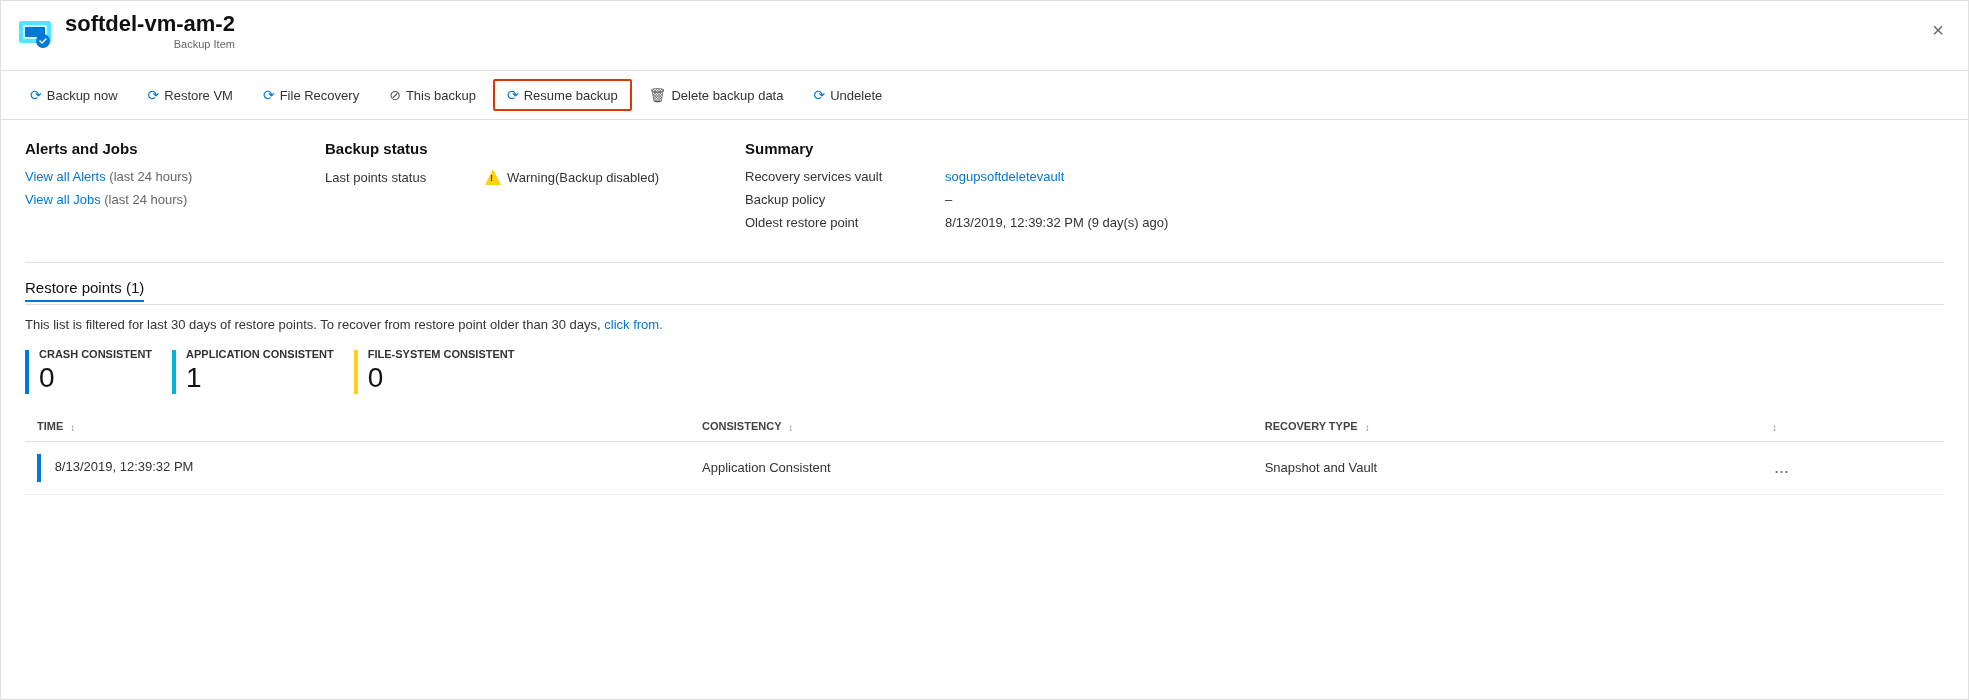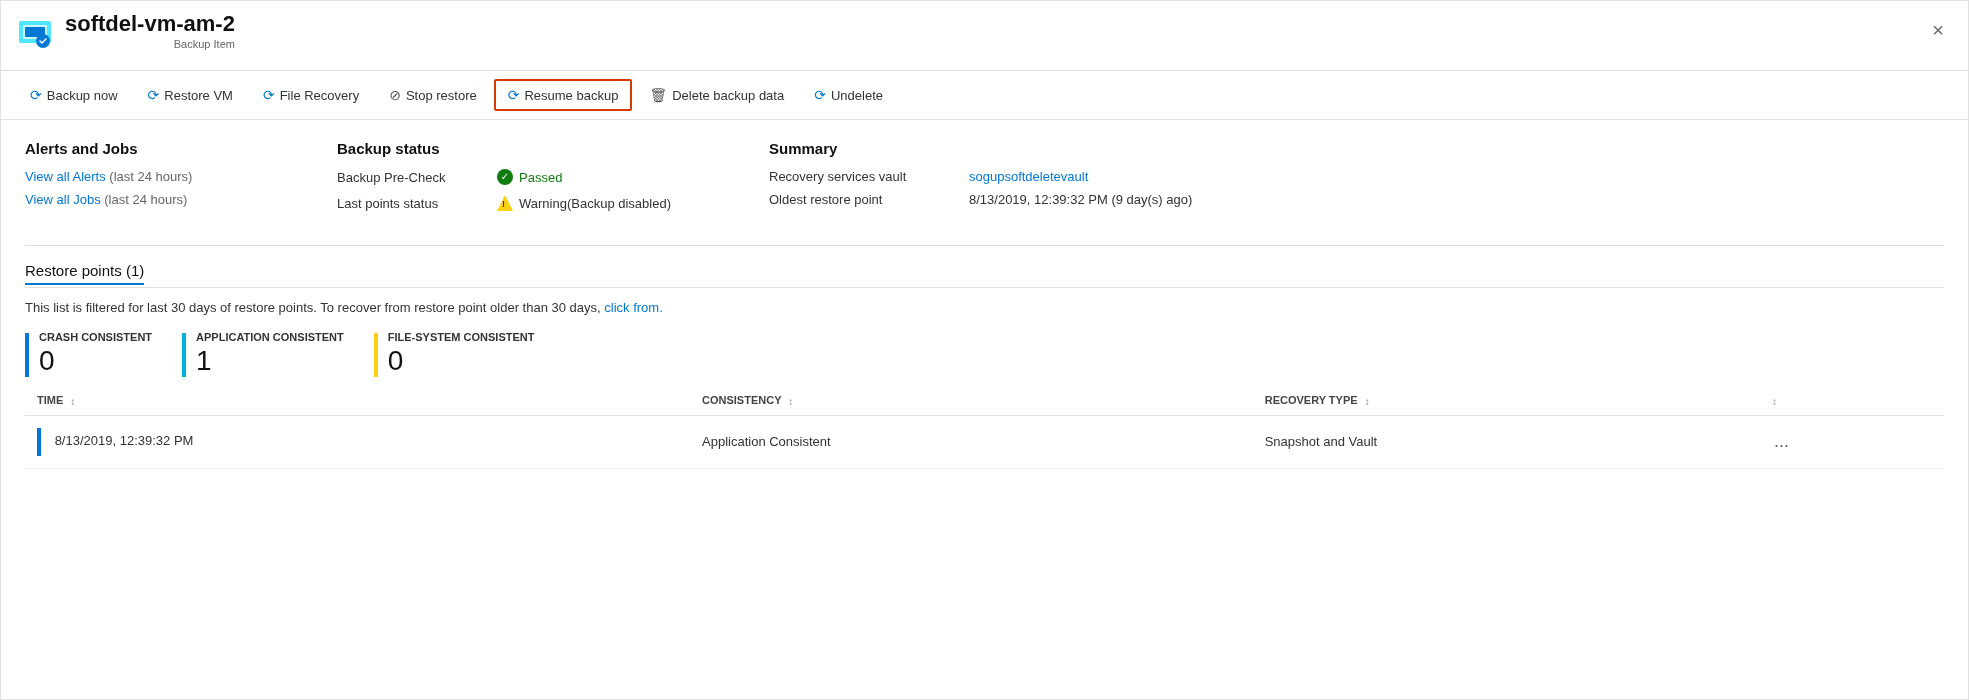--- a/index.html
+++ b/index.html
@@ -19,21 +19,21 @@
     
     .toolbar { display: flex; align-items: center; padding: 8px 16px; border-bottom: 1px solid #e0e0e0; gap: 4px; }
     .toolbar-btn { display: flex; align-items: center; gap: 5px; padding: 6px 12px; font-size: 13px; color: #333; background: transparent; border: 1px solid transparent; cursor: pointer; white-space: nowrap; }
     .toolbar-btn.highlighted { border: 2px solid #d83b01; border-radius: 2px; }
     .toolbar-btn .btn-icon { font-size: 14px; color: #555; }
 
     
     .main-content { padding: 20px 24px; }
 
     
-    .top-section { display: flex; gap: 12px; margin-bottom: 24px; }
+    .top-section { display: flex; gap: 0; margin-bottom: 24px; }
     .col-alerts { flex: 0 0 300px; }
     .col-backup-status { flex: 0 0 420px; }
     .col-summary { flex: 1; }
 
     .section-title { font-size: 15px; font-weight: 600; color: #111; margin-bottom: 12px; }
 
     .link-blue { color: #0078d4; text-decoration: none; cursor: pointer; }
 
     .alerts-item { margin-bottom: 8px; font-size: 13px; }
     .muted { color: #666; }
@@ -49,21 +49,21 @@
     .summary-label { width: 200px; color: #333; }
     .summary-value { color: #333; }
 
     .divider { height: 1px; background: #e0e0e0; margin: 8px 0 16px 0; }
 
     
     .restore-header { font-size: 15px; font-weight: 400; color: #111; margin-bottom: 2px; }
     .restore-subtext { font-size: 13px; color: #333; margin-bottom: 16px; }
 
     
-    .consistency-counters { display: flex; gap: 30px; margin-bottom: 9px; }
+    .consistency-counters { display: flex; gap: 20px; margin-bottom: 18px; }
     .counter-item { display: flex; align-items: flex-start; gap: 0; }
     .counter-bar { width: 4px; height: 44px; margin-right: 10px; margin-top: 2px; }
     .counter-bar.blue { background: #0078d4; }
     .counter-bar.teal { background: #00b4d8; }
     .counter-bar.yellow { background: #fcd116; }
     .counter-label { font-size: 11px; color: #333; text-transform: uppercase; font-weight: 600; margin-bottom: 4px; }
     .counter-value { font-size: 28px; font-weight: 300; color: #111; line-height: 1; }
 
     
     .data-table { width: 100%; border-collapse: collapse; }
@@ -108,21 +108,21 @@
       <span>Restore VM</span>
     </button>
 
     <button class="toolbar-btn">
       <span class="btn-icon" style="color:#0078d4;">⟳</span>
       <span>File Recovery</span>
     </button>
 
     <button class="toolbar-btn">
       <span class="btn-icon">⊘</span>
-      <span>Stop restore</span>
+      <span>This backup</span>
     </button>
 
     <button class="toolbar-btn highlighted">
       <span class="btn-icon" style="color:#0078d4;">⟳</span>
       <span>Resume backup</span>
     </button>
 
     <button class="toolbar-btn">
       <span class="btn-icon">🗑</span>
       <span>Delete backup data</span>
@@ -146,47 +146,44 @@
         </div>
         <div class="alerts-item">
           <a class="link-blue">View all Jobs</a>
           <span class="muted">(last 24 hours)</span>
         </div>
       </div>
 
       <div class="col-backup-status">
         <div class="section-title">Backup status</div>
 
-        <div class="backup-status-row">
-          <div class="backup-status-label">Backup Pre-Check</div>
-          <div class="backup-status-value">
-            <span class="status-icon-pass">✓</span>
-            <span style="color:#107c10;font-weight:500;">Passed</span>
-          </div>
-        </div>
 
         <div class="backup-status-row">
           <div class="backup-status-label">Last points status</div>
           <div class="backup-status-value">
             <span style="display:inline-block;width:16px;height:16px;background:#fcd116;clip-path:polygon(50% 0%, 0% 100%, 100% 100%);position:relative;">
               <span style="position:absolute;top:4px;left:5px;font-size:9px;font-weight:bold;color:#333;">!</span>
             </span>
             <span>Warning(Backup disabled)</span>
           </div>
         </div>
       </div>
 
       <div class="col-summary">
         <div class="section-title">Summary</div>
 
         <div class="summary-row">
           <div class="summary-label">Recovery services vault</div>
           <a class="link-blue">sogupsoftdeletevault</a>
         </div>
 
+        <div class="summary-row">
+          <div class="summary-label">Backup policy</div>
+          <div class="summary-value">–</div>
+        </div>
 
         <div class="summary-row">
           <div class="summary-label">Oldest restore point</div>
           <div class="summary-value">8/13/2019, 12:39:32 PM (9 day(s) ago)</div>
         </div>
       </div>
 
     </div>
 
     <div class="divider"></div>

